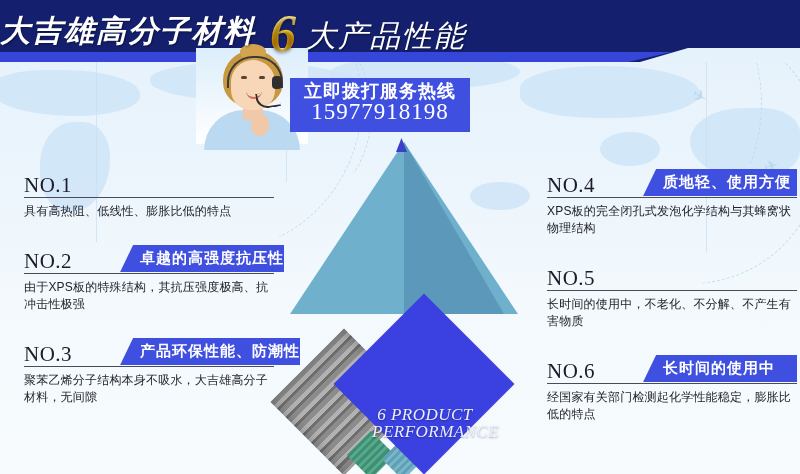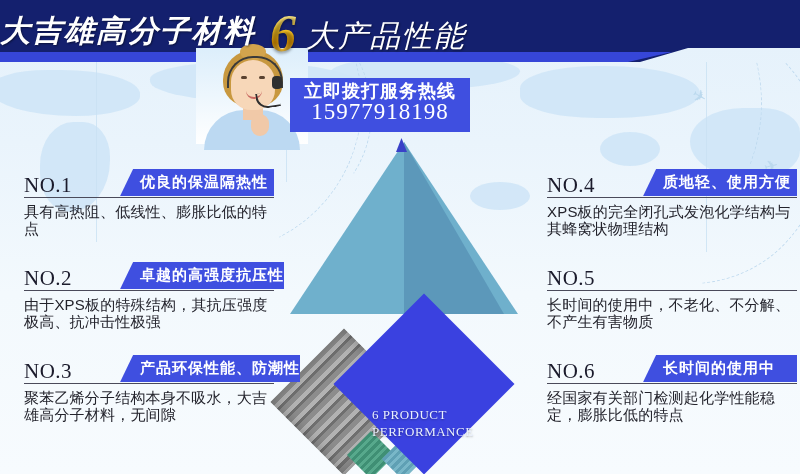--- a/index.html
+++ b/index.html
@@ -86,37 +86,37 @@
   .dia{position:absolute;transform:rotate(45deg);}
   .dia-grey{left:30px;top:212px;width:104px;height:104px;
     background:repeating-linear-gradient(90deg,#8c8c8c 0 5px,#b2b2b2 5px 9px,#6f6f6f 9px 12px);
     box-shadow:inset 0 0 14px rgba(0,0,0,.25);}
   .dia-blue-big{left:98px;top:182px;width:128px;height:128px;background:#3a41e0;z-index:3;}
   .dia-green{left:92px;top:300px;width:34px;height:34px;
     background:repeating-linear-gradient(90deg,#3f8f74 0 3px,#57a98c 3px 6px);}
   .dia-teal{left:126px;top:306px;width:30px;height:30px;
     background:repeating-linear-gradient(90deg,#5fa0b4 0 3px,#79b7c8 3px 6px);}
   .dia-label{position:absolute;left:110px;top:268px;width:106px;z-index:4;
-    color:#eaf0ff;text-align:left;
-    font-family:"Liberation Serif","DejaVu Serif",serif;font-size:13px;line-height:17px;
+    color:#eaf0ff;text-align:center;font-style:italic;
+    font-family:"Liberation Serif","DejaVu Serif",serif;font-size:17px;line-height:17px;
     letter-spacing:.5px;text-shadow:0 1px 2px rgba(0,0,0,.35);}
 
   
   .col{position:absolute;width:250px;z-index:6;}
   .col.left{left:24px;}
   .col.right{left:547px;}
   .item{position:relative;margin-bottom:24px;}
   .item-head{position:relative;height:28px;display:flex;align-items:flex-end;gap:40px;}
   .no{font-family:"Liberation Serif","DejaVu Serif",serif;font-size:21px;line-height:21px;
     color:#1b1b2c;letter-spacing:.5px;padding-right:8px;white-space:nowrap;}
   .bar{position:relative;flex:1;height:27px;background:#3f4fe0;display:flex;align-items:center;
     clip-path:polygon(13px 0,100% 0,100% 100%,0 100%);padding-left:20px;box-sizing:border-box;}
   .bar-text{color:#ffffff;font-size:15px;font-weight:bold;letter-spacing:1px;white-space:nowrap;}
   .rule{height:1px;background:#4a4a5a;margin-top:1px;}
-  .desc{margin-top:5px;font-size:15px;line-height:17px;color:#23232c;letter-spacing:.2px;}
+  .desc{margin-top:5px;font-size:12px;line-height:17px;color:#23232c;letter-spacing:.2px;}
 </style>
 </head>
 <body>
 
 <div class="page">
 
   <div class="map">
     <div class="land b" style="left:-10px;top:8px;width:150px;height:46px;border-radius:40% 55% 45% 60%;"></div>
     <div class="land b" style="left:40px;top:60px;width:70px;height:90px;border-radius:50% 40% 60% 45%;"></div>
     <div class="land b" style="left:150px;top:0px;width:210px;height:40px;border-radius:45% 60% 40% 55%;"></div>
@@ -176,23 +176,20 @@
     <div class="dia-label">
       <div>6 PRODUCT</div>
       <div>PERFORMANCE</div>
     </div>
   </div>
 
   <div class="col left" style="top:168px;">
     <div class="item">
       <div class="item-head">
         <span class="no">NO.1</span>
-        <span class="bar">
-          <span class="bar-text">优良的保温隔热性</span>
-        </span>
       </div>
       <div class="rule"></div>
       <div class="desc">具有高热阻、低线性、膨胀比低的特点</div>
     </div>
     <div class="item">
       <div class="item-head">
         <span class="no">NO.2</span>
         <span class="bar">
           <span class="bar-text">卓越的高强度抗压性</span>
         </span>

